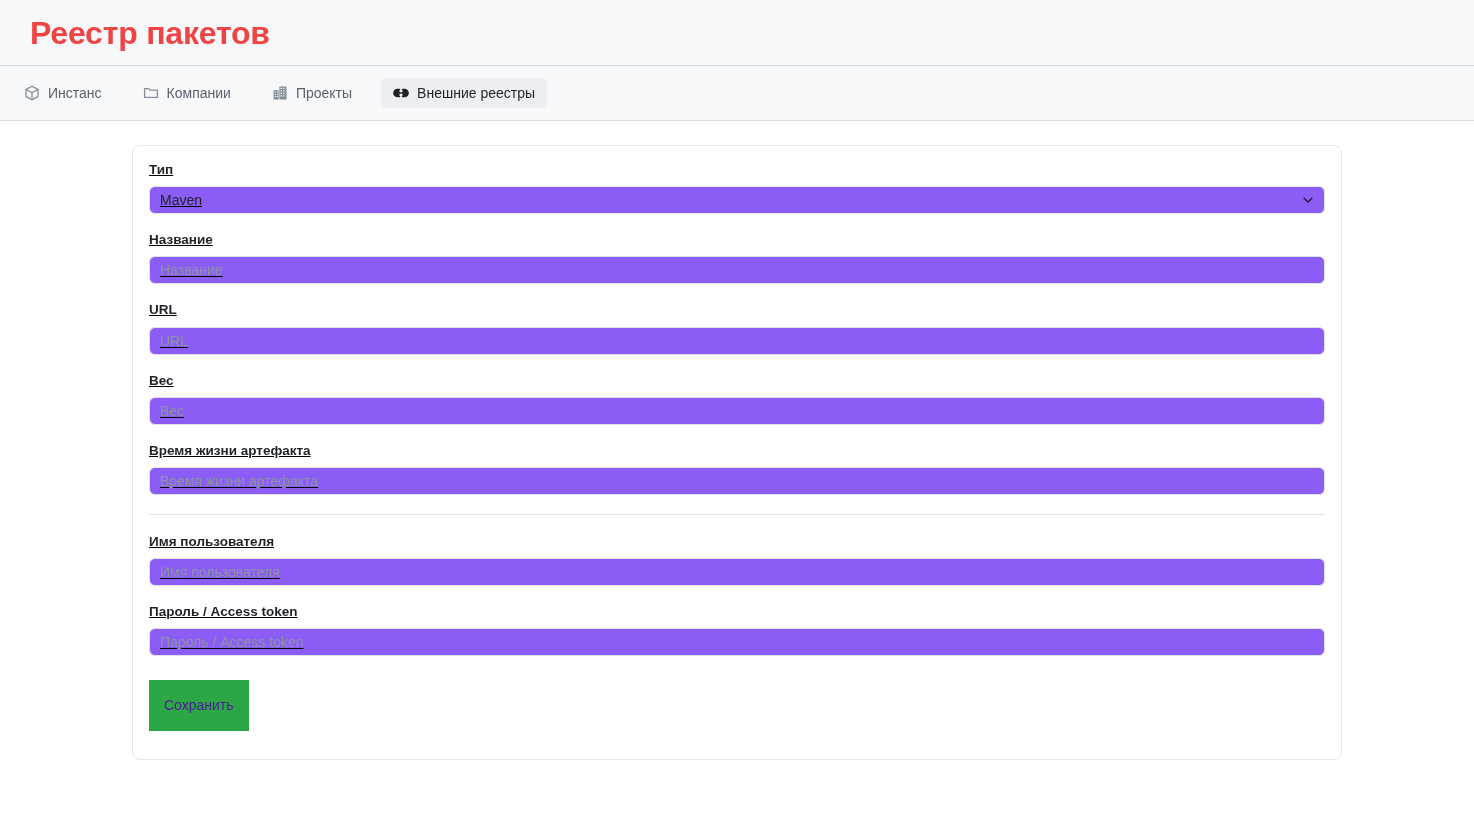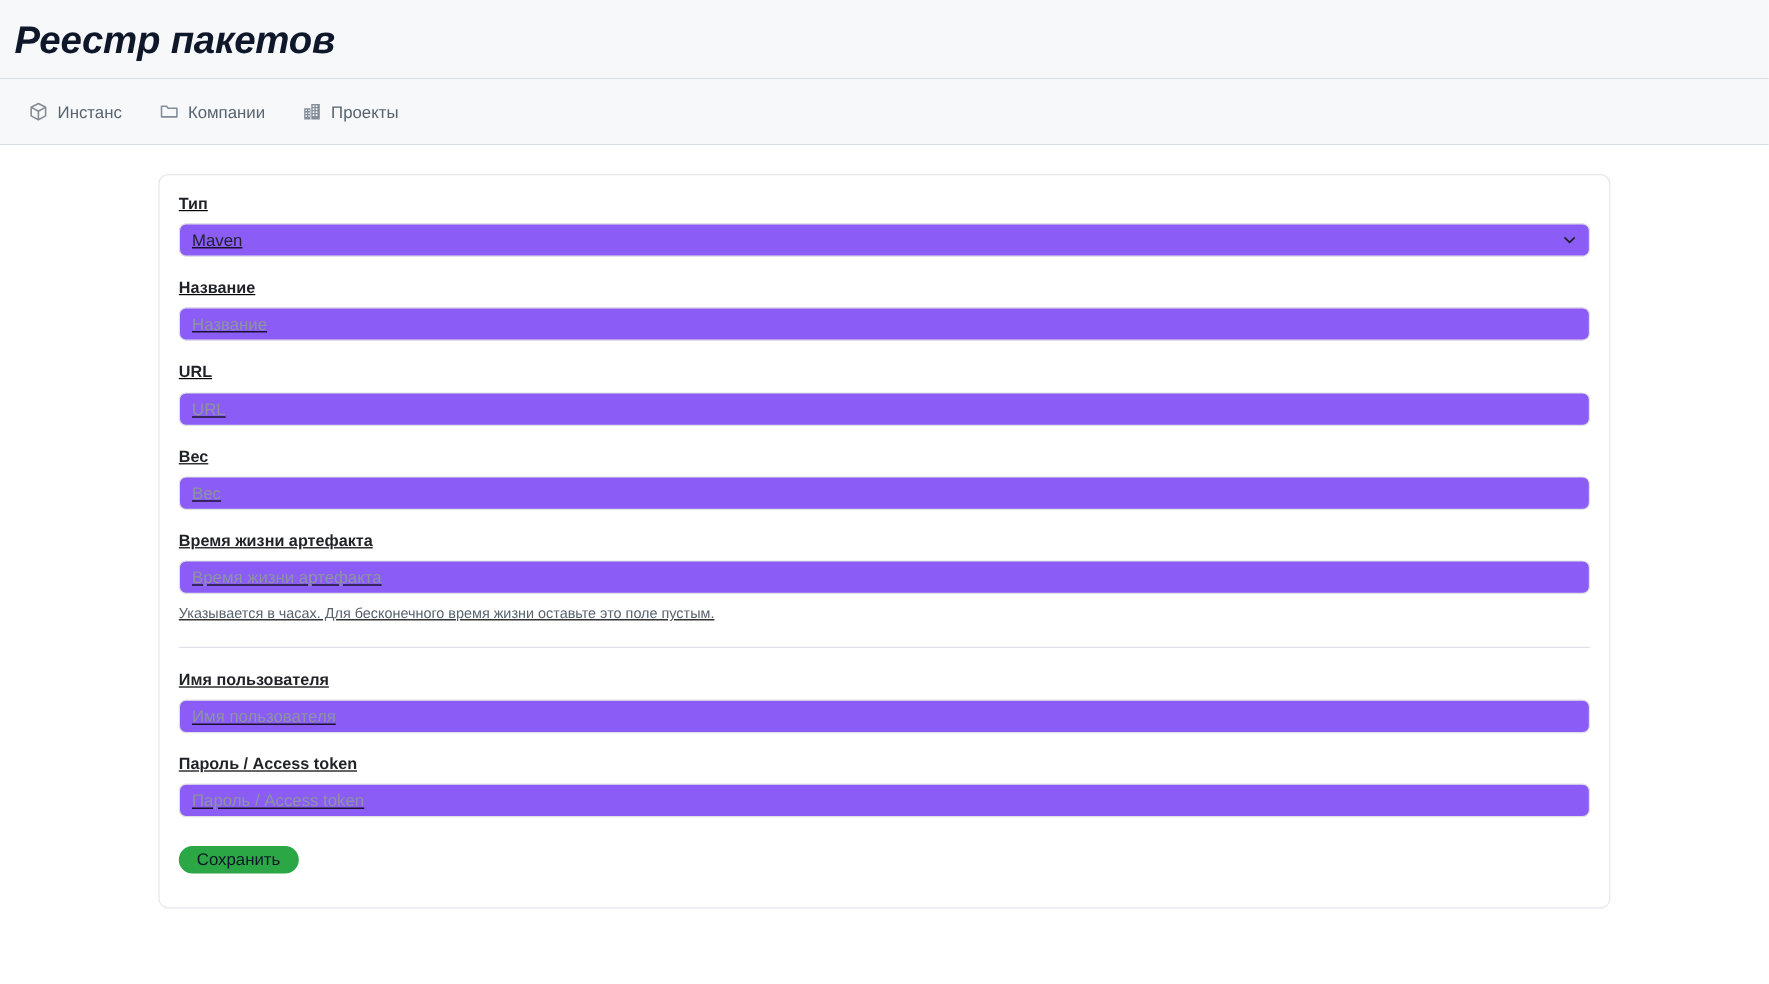--- a/index.html
+++ b/index.html
@@ -20,36 +20,35 @@
     height: 66px;
     background: #f6f8fa;
     border-bottom: 1px solid #d8dee4;
     display: flex;
     align-items: center;
     padding: 0 12px;
   }
   .page-title {
     font-size: 32px;
     font-weight: bold;
-    color: #0f172a;
+    color: #ef4444;
     letter-spacing: -0.2px;
     line-height: 1;
-    margin: 0;
-    font-style: italic;
+    margin: 18px;
   }
 
   
   .tabbar {
     height: 55px;
     background: #f6f8fa;
     border-bottom: 1px solid #d8dee4;
     display: flex;
     align-items: center;
     padding: 0 12px;
-    gap: 7px;
+    gap: 17px;
   }
   .tab {
     display: inline-flex;
     align-items: center;
     gap: 8px;
     height: 30px;
     padding: 0 12px;
     border-radius: 6px;
     font-size: 14px;
     color: #59636e;
@@ -139,26 +138,26 @@
 
   hr.divider {
     border: 0;
     border-top: 1px solid #e1e2e8;
     margin: 19px 0 19px 0;
   }
 
   .btn-save {
     display: inline-block;
     background: #2ba745;
-    color: #0f172a;
+    color: #4c1d95;
     border: 1px solid #2ba745;
-    border-radius: 12px;
+    border-radius: 0;
     font-size: 14px;
     font-family: "Liberation Sans", "DejaVu Sans", sans-serif;
-    padding: 2px 14px;
+    padding: 16px 14px;
     line-height: 1.2;
     cursor: pointer;
   }
   .btn-row { margin-top: 24px; margin-bottom: 12px; }
 </style>
 </head>
 <body>
 
 <div class="page-header">
   <h1 class="page-title">Реестр пакетов</h1>
@@ -188,20 +187,28 @@
   <div class="tab">
     <span class="ticon">
       <svg width="16" height="16" viewBox="0 0 16 16" fill="#848d97">
         <path d="M1.5 5.2h5.2v9.3H1.5V5.2Zm1.1 1.2v1.2h1.2V6.4H2.6Zm2.3 0v1.2h1.2V6.4H4.9ZM2.6 8.7v1.2h1.2V8.7H2.6Zm2.3 0v1.2h1.2V8.7H4.9ZM2.6 11v1.2h1.2V11H2.6Zm2.3 0v1.2h1.2V11H4.9Z"></path>
         <path d="M7.4 1.6h7.1v12.9H7.4V1.6Zm1.2 1.2v1.3h1.4V2.8H8.6Zm2.5 0v1.3h1.4V2.8h-1.4ZM8.6 5.3v1.3h1.4V5.3H8.6Zm2.5 0v1.3h1.4V5.3h-1.4ZM8.6 7.8v1.3h1.4V7.8H8.6Zm2.5 0v1.3h1.4V7.8h-1.4ZM8.6 10.3v1.3h1.4v-1.3H8.6Zm2.5 0v1.3h1.4v-1.3h-1.4Z"></path>
       </svg>
     </span>
     <span>Проекты</span>
   </div>
 
+  <div class="tab active">
+    <span class="ticon">
+      <svg width="16" height="16" viewBox="0 0 16 16" fill="none">
+        <path d="M6.5 4.4h-2a3.6 3.6 0 0 0 0 7.2h2M9.5 4.4h2a3.6 3.6 0 0 1 0 7.2h-2M5.1 8h5.8" stroke="#1f2328" stroke-width="1.5" stroke-linecap="round"></path>
+      </svg>
+    </span>
+    <span>Внешние реестры</span>
+  </div>
 
 </nav>
 
 <main class="content">
   <section class="card">
 
     <div class="field">
       <label class="label">Тип</label>
       <div class="select-wrap">
         <select class="control">
@@ -234,21 +241,20 @@
     <div class="field">
       <label class="label">Вес</label>
       <input class="control" type="text" placeholder="Вес" style="">
     </div>
 
     <div class="spacer-md"></div>
 
     <div class="field">
       <label class="label">Время жизни артефакта</label>
       <input class="control" type="text" placeholder="Время жизни артефакта" style="">
-      <p class="hint">Указывается в часах. Для бесконечного время жизни оставьте это поле пустым.</p>
     </div>
 
     <hr class="divider">
 
     <div class="field">
       <label class="label">Имя пользователя</label>
       <input class="control" type="text" placeholder="Имя пользователя" style="">
     </div>
 
     <div class="spacer-md"></div>

